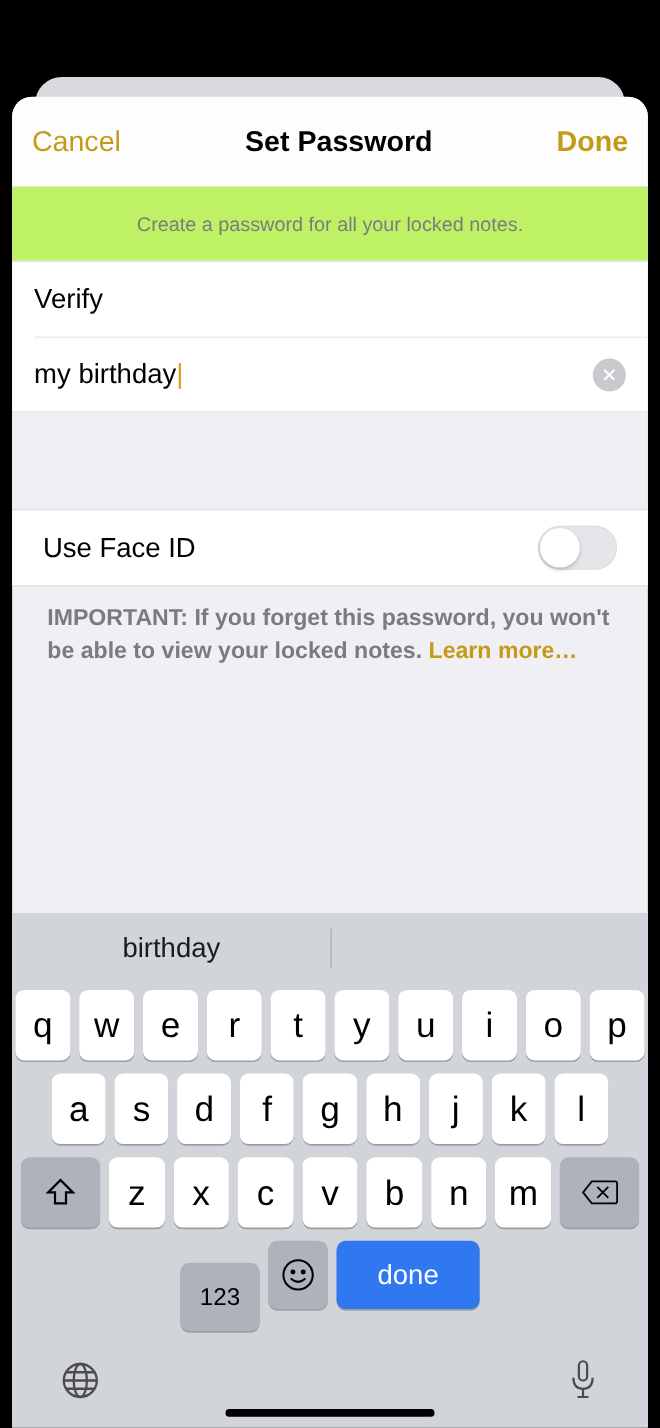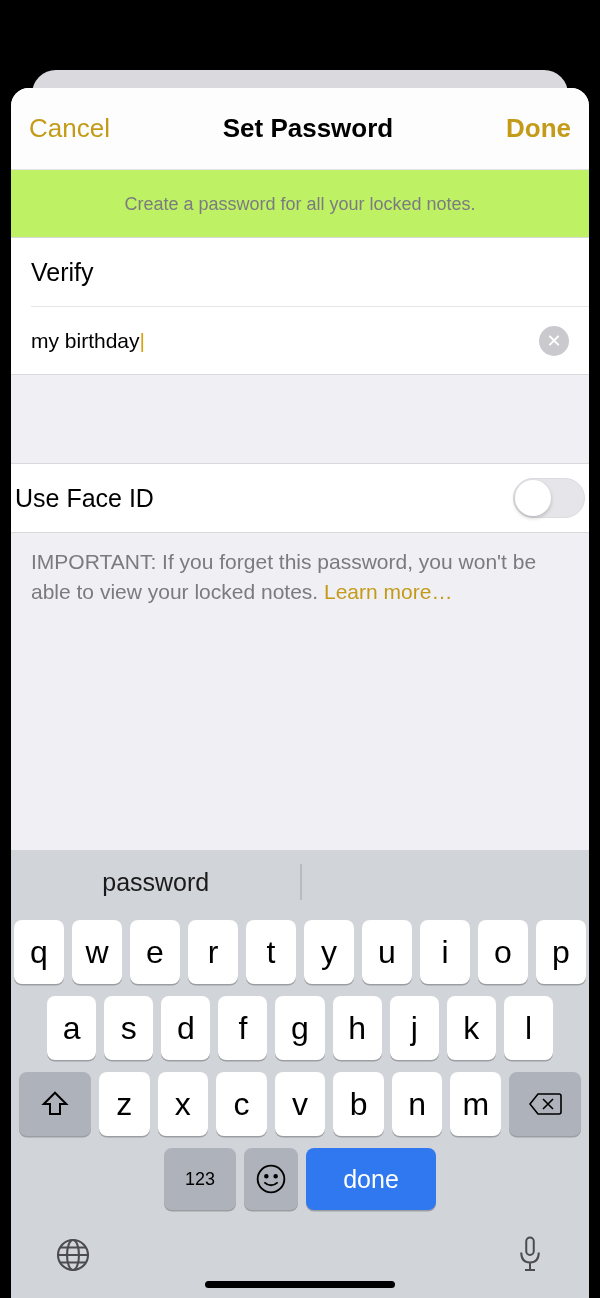--- a/index.html
+++ b/index.html
@@ -10,46 +10,46 @@
   .navbar { height:82px; background:#fdfdfd; display:flex; align-items:center; justify-content:space-between; padding:0 18px; border-bottom:1px solid #e3e3e6; }
   .nav-btn { color:#c39b19; font-size:26px; background:none; border:none; }
   .nav-btn.done { font-weight:600; }
   .nav-title { font-size:26px; font-weight:700; color:#000; }
   .helper { text-align:center; color:#7b7b80; font-size:18px; padding:24px 16px 22px; background:#bef264; }
   .group { background:#fff; border-top:1px solid #d9d9dc; border-bottom:1px solid #d9d9dc; }
   .row { display:flex; align-items:center; min-height:68px; padding:0 20px; }
   .row + .row { border-top:1px solid #e6e6e9; margin-left:20px; padding-left:0; padding-right:20px;align-items:center; }
   .row + .row .label, .row + .row .field { } 
   .label { font-size:25px; color:#000; width:185px; flex-shrink:0; }
-  .field { flex:1; font-size:21px; color:#000; border:none; outline:none; background:transparent; }
+  .field { flex:1; font-size:25px; color:#000; border:none; outline:none; background:transparent; }
   .cursor { color:#d8a018; font-weight:300; }
   .clear-btn { width:30px; height:30px; border-radius:50%; background:#c9c9ce; display:flex; align-items:center; justify-content:center; }
   .clear-x { color:#fff; font-size:18px; line-height:1; }
   .gap { height:88px; background:#efeff4; }
-  .faceid-row { background:#fff; border-top:1px solid #d9d9dc; border-bottom:1px solid #d9d9dc; display:flex; align-items:center; justify-content:space-between; padding:0 4px; height:70px; }
+  .faceid-row { background:#fff; border-top:1px solid #d9d9dc; border-bottom:1px solid #d9d9dc; display:flex; align-items:center; justify-content:space-between; padding:0 28px; height:70px; }
   .faceid-label { font-size:25px; color:#000; }
   .toggle { width:72px; height:40px; border-radius:20px; background:#e5e5ea; position:relative; border:1px solid #dcdce0; }
   .knob { position:absolute; top:1px; left:1px; width:36px; height:36px; border-radius:50%; background:#fff; box-shadow:0 2px 4px rgba(0,0,0,0.2); }
-  .footer { padding:14px 20px 0; color:#7a7a7f; font-size:21px; line-height:1.45; }
+  .footer { padding:14px 32px 0; color:#7a7a7f; font-size:21px; line-height:1.45;font-weight:bold; }
   .footer a { color:#c39b19; text-decoration:none; }
   .spacer { flex:1; }
   
   .keyboard { background:#d1d4d9; width:100%; position:absolute; bottom:0; left:0; right:0; padding-bottom:4px; }
   .suggest { display:flex; height:64px; align-items:center; }
   .sug { flex:1; text-align:center; font-size:25px; color:#1a1a1a; }
   .sep { width:1px; height:36px; background:#b8bbc0; }
   .krow { display:flex; gap:8px; padding:6px 8px; justify-content:center; }
   .key { background:#fff; border-radius:8px; height:64px; flex:1; display:flex; align-items:center; justify-content:center; font-size:32px; color:#000; box-shadow:0 1.5px 0 rgba(0,0,0,0.25); }
   .krow.top .key { min-width:50px; }
   .krow.mid { padding-left:36px; padding-right:36px; }
   .special { background:#aeb2bb; }
   .shift, .bksp { width:72px; flex:0 0 72px; }
   .krow.bot { padding-left:8px; padding-right:8px; }
   .krow.fn .key { height:62px; }
-  .numkey { flex:0 0 72px; font-size:18px; }
+  .numkey { flex:0 0 72px; font-size:22px;margin-top:20px; }
   .emoji { flex:0 0 54px; }
   .space { flex:1; font-size:23px; }
   .donekey { flex:0 0 130px; background:#2f78ef; color:#fff; font-size:25px; }
   .bottombar { height:78px; display:flex; align-items:center; justify-content:space-between; padding:0 44px; }
   .home-ind { position:absolute; bottom:10px; left:50%; transform:translateX(-50%); width:190px; height:7px; background:#000; border-radius:4px; }
   svg { display:block; }
 </style>
 </head>
 <body>
 
@@ -89,21 +89,21 @@
 
     <div class="footer">
       <span>IMPORTANT: If you forget this password, you won't be able to view your locked notes. </span><a href="#">Learn more…</a>
     </div>
 
     <div class="spacer"></div>
 
     <div class="keyboard">
       <div class="suggest">
         <div class="sep" style="visibility:hidden"></div>
-        <div class="sug">password</div>
+        <div class="sug">birthday</div>
         <div class="sep"></div>
         <div class="sep"></div>
         <div class="sug"></div>
       </div>
 
       <div class="krow top">
         <div class="key">q</div>
         <div class="key">w</div>
         <div class="key">e</div>
         <div class="key">r</div>

